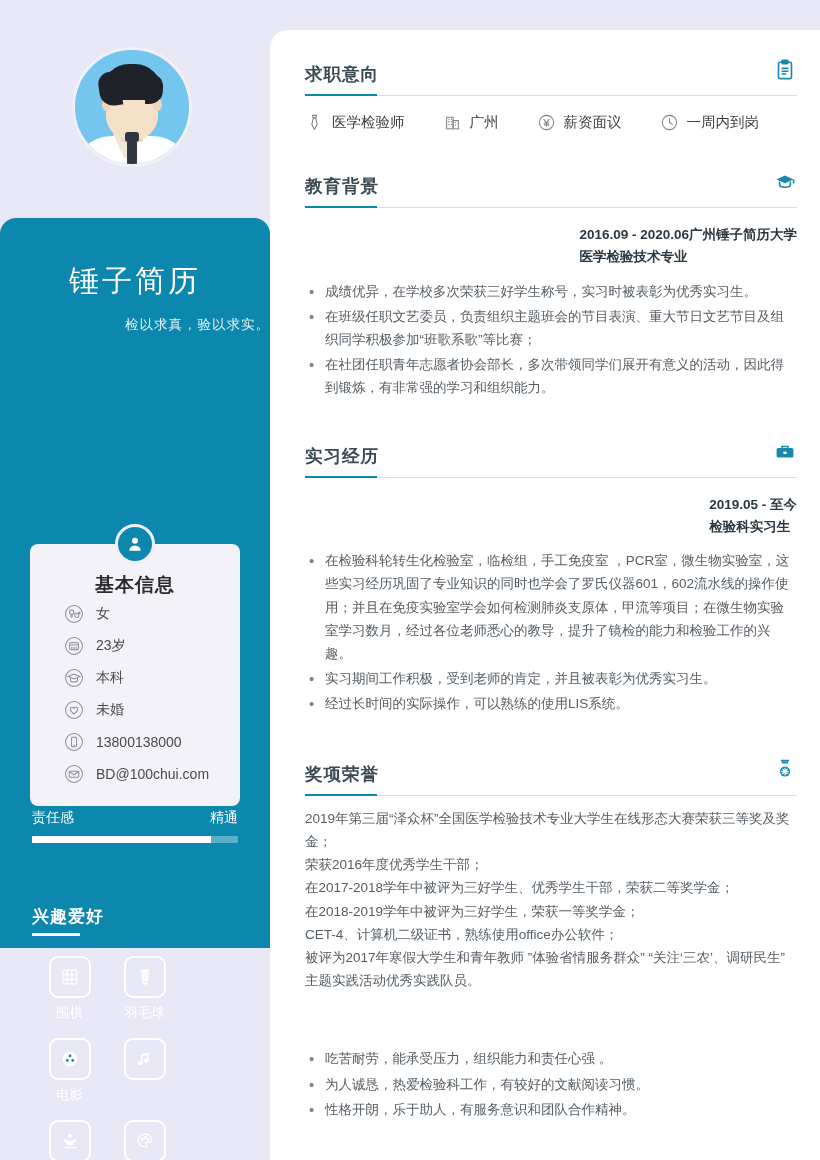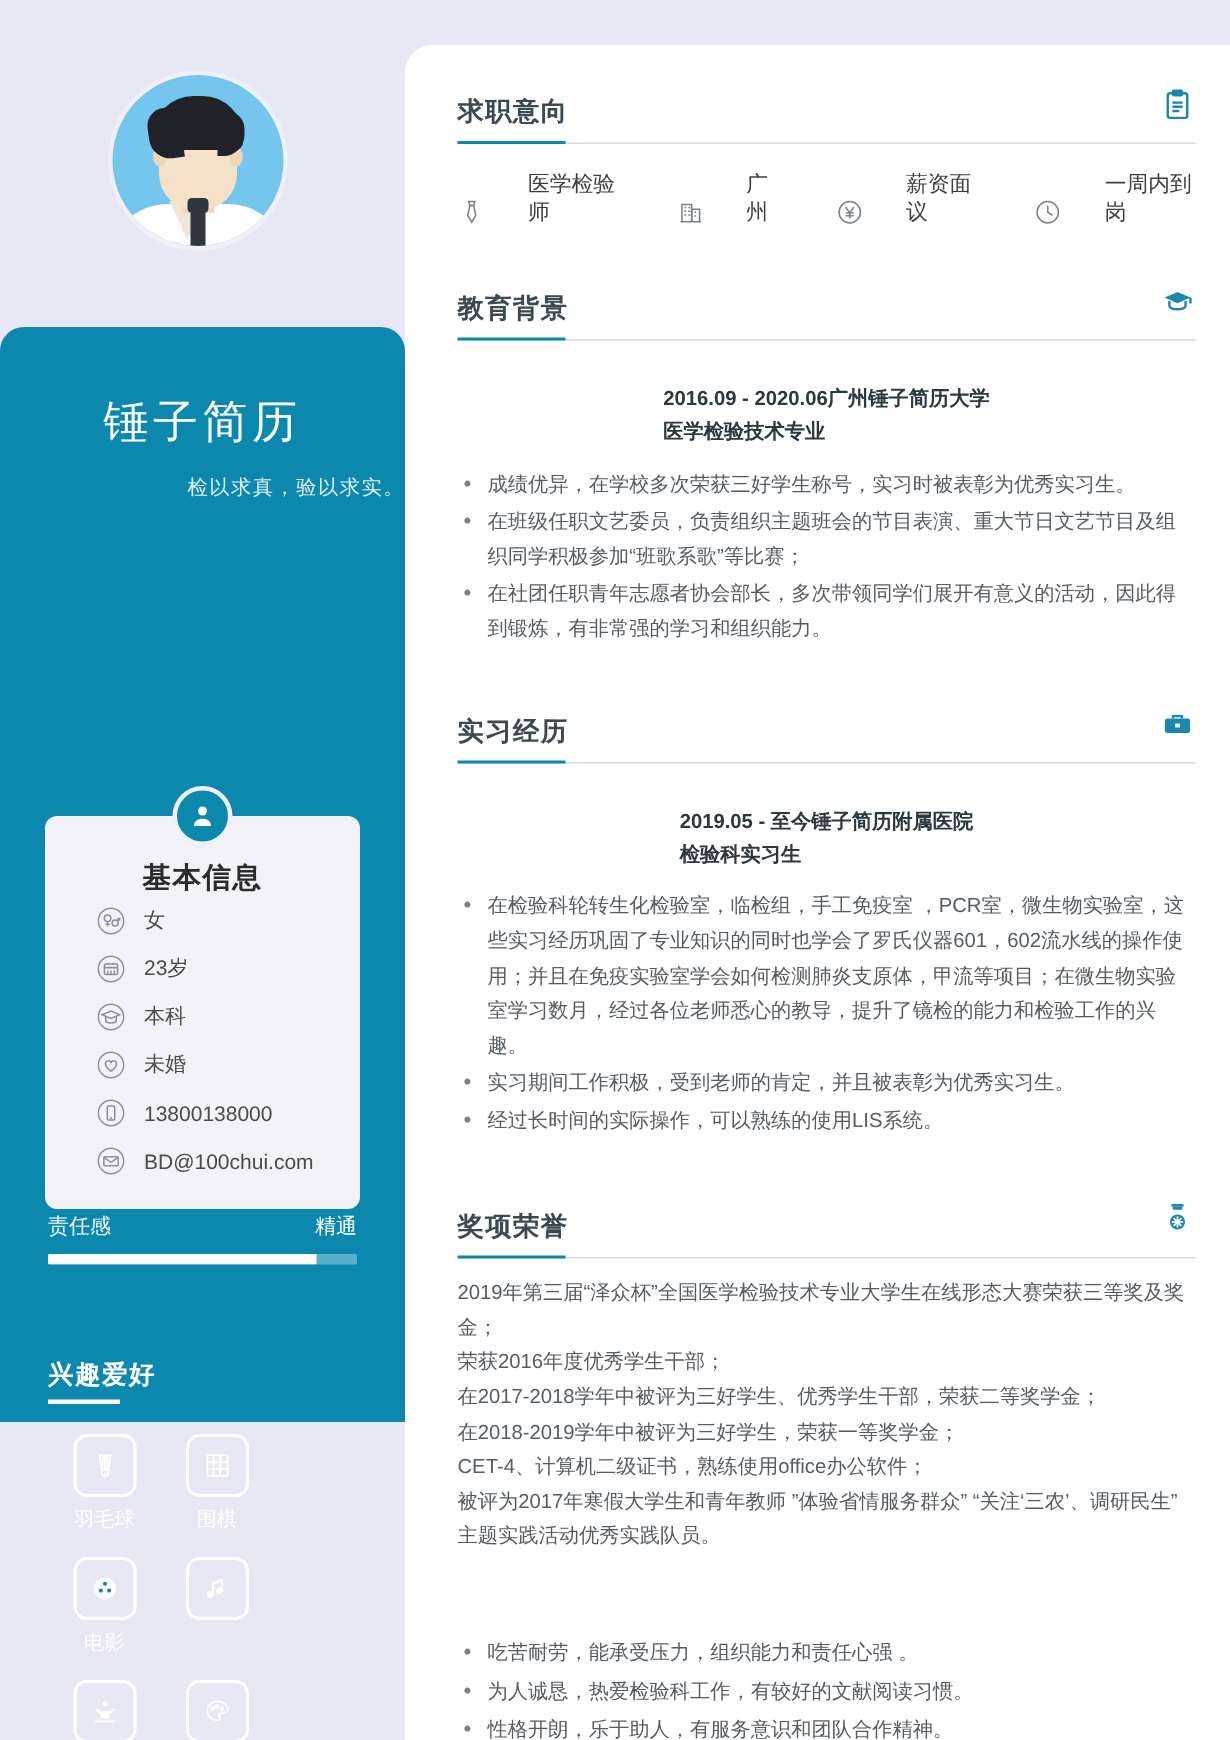--- a/index.html
+++ b/index.html
@@ -87,26 +87,26 @@
       background: #ffffff; border-radius: 18px 0 0 0; padding: 0 37px 0 35px; }
   .block { padding-top: 30px; }
   .block:first-child { padding-top: 32px; }
   .bh { position: relative; }
   .bh .bt { font-size: 17.5px; font-weight: bold; color: #3b4a52; letter-spacing: 1px; }
   .bh .rule { height: 1px; background: #d8dde0; margin-top: 9px; }
   .bh .rule-accent { position: absolute; left: 0; bottom: 0; width: 72px; height: 2px; background: #0c87ae; }
   .bh .bicon { position: absolute; right: 0; top: -4px; width: 24px; height: 24px; }
 
   .intent-row { display: flex; margin-top: 17px; }
-  .intent { display: flex; align-items: flex-end; gap: 20px; }
+  .intent { display: flex; align-items: flex-end; }
   .intent .ic { width: 19px; height: 19px; margin-right: 8px; flex: 0 0 19px; }
   .intent .tx { font-size: 14.5px; color: #3e3e3e; }
   .intent + .intent { margin-left: 38px; }
 
-  .meta { display: flex; justify-content: center; margin-top: 28px; }
+  .meta { display: flex; justify-content: flex-end; margin-top: 16px; }
   .meta .l, .meta .r { font-size: 13.5px; font-weight: bold; color: #2b3840; line-height: 1.65; }
   .meta .r { text-align: right; }
 
   ul.bl { list-style: none; margin-top: 11px; }
   ul.bl li { position: relative; padding-left: 20px; font-size: 13.5px; color: #555d63;
       line-height: 1.72; margin-bottom: 2px; }
   ul.bl li:before { content: "•"; position: absolute; left: 4px; top: -1px;
       color: #7b8287; font-size: 15px; }
 
   .plain { margin-top: 11px; font-size: 13.5px; color: #555d63; line-height: 1.72; }
@@ -258,40 +258,40 @@
 
       <div style="margin-top:62px;">
         <div class="sec-head">
           <div class="t">兴趣爱好</div>
           <div class="u"></div>
         </div>
 
         <div class="hobby-grid" style="margin-top:20px;">
           <div class="hobby">
             <div class="tile">
+              <svg width="22" height="22" viewBox="0 0 24 24" fill="none" stroke="#ffffff" stroke-width="1.3">
+                <rect x="4.5" y="4.5" width="15" height="15" rx="1.2"></rect>
+                <path d="M9 5v14M14 5v14M5 9.5h14M5 14.5h14"></path>
+                <circle cx="9" cy="9.5" r="1.6" fill="#ffffff" stroke="none"></circle>
+                <circle cx="14" cy="14.5" r="1.6" fill="#ffffff" stroke="none"></circle>
+              </svg>
+            </div>
+            <div class="lb">围棋</div>
+          </div>
+
+          <div class="hobby">
+            <div class="tile">
               <svg width="22" height="22" viewBox="0 0 24 24" fill="none" stroke="#ffffff" stroke-width="1.4">
                 <path d="M8 4.5h8l-1.6 10.5H9.6z"></path>
                   <path d="M10.6 4.5L10 15M13.4 4.5l.6 10.5M12 4.5V15"></path>
                 <path d="M9.6 15h4.8v2.2a2.4 2.4 0 01-4.8 0z"></path>
                   <path d="M12 17.4V21"></path>
               </svg>
             </div>
             <div class="lb">羽毛球</div>
-          </div>
-
-          <div class="hobby">
-            <div class="tile">
-              <svg width="22" height="22" viewBox="0 0 24 24" fill="none" stroke="#ffffff" stroke-width="1.3">
-                <rect x="4.5" y="4.5" width="15" height="15" rx="1.2"></rect>
-                <path d="M9 5v14M14 5v14M5 9.5h14M5 14.5h14"></path>
-                <circle cx="9" cy="9.5" r="1.6" fill="#ffffff" stroke="none"></circle>
-                <circle cx="14" cy="14.5" r="1.6" fill="#ffffff" stroke="none"></circle>
-              </svg>
-            </div>
-            <div class="lb">围棋</div>
           </div>
 
           <div class="hobby">
             <div class="tile">
               <svg width="22" height="22" viewBox="0 0 24 24" fill="#ffffff">
                 <circle cx="12" cy="12" r="8"></circle>
                 <circle cx="12" cy="8.6" r="1.5" fill="#0c87ae"></circle>
                 <circle cx="15" cy="13.5" r="1.5" fill="#0c87ae"></circle>
                 <circle cx="9" cy="13.5" r="1.5" fill="#0c87ae"></circle>
               </svg>
@@ -432,23 +432,20 @@
             <path d="M9 8V6.4h6V8"></path>
             <rect x="10.4" y="11.4" width="3.2" height="2.6" rx="0.5" fill="#ffffff" stroke="none"></rect>
           </svg>
         </span>
       </div>
       <div class="meta">
         <div class="l">
           <div>2019.05 - 至今</div>
           <div>检验科实习生</div>
         </div>
-        <div class="r">
-          <div>锤子简历附属医院</div>
-        </div>
       </div>
       <ul class="bl">
         <li>在检验科轮转生化检验室，临检组，手工免疫室 ，PCR室，微生物实验室，这些实习经历巩固了专业知识的同时也学会了罗氏仪器601，602流水线的操作使用；并且在免疫实验室学会如何检测肺炎支原体，甲流等项目；在微生物实验室学习数月，经过各位老师悉心的教导，提升了镜检的能力和检验工作的兴趣。</li>
         <li>实习期间工作积极，受到老师的肯定，并且被表彰为优秀实习生。</li>
         <li>经过长时间的实际操作，可以熟练的使用LIS系统。</li>
       </ul>
     </div>
 
     <div class="block" style="padding-top:44px;">
       <div class="bh">

